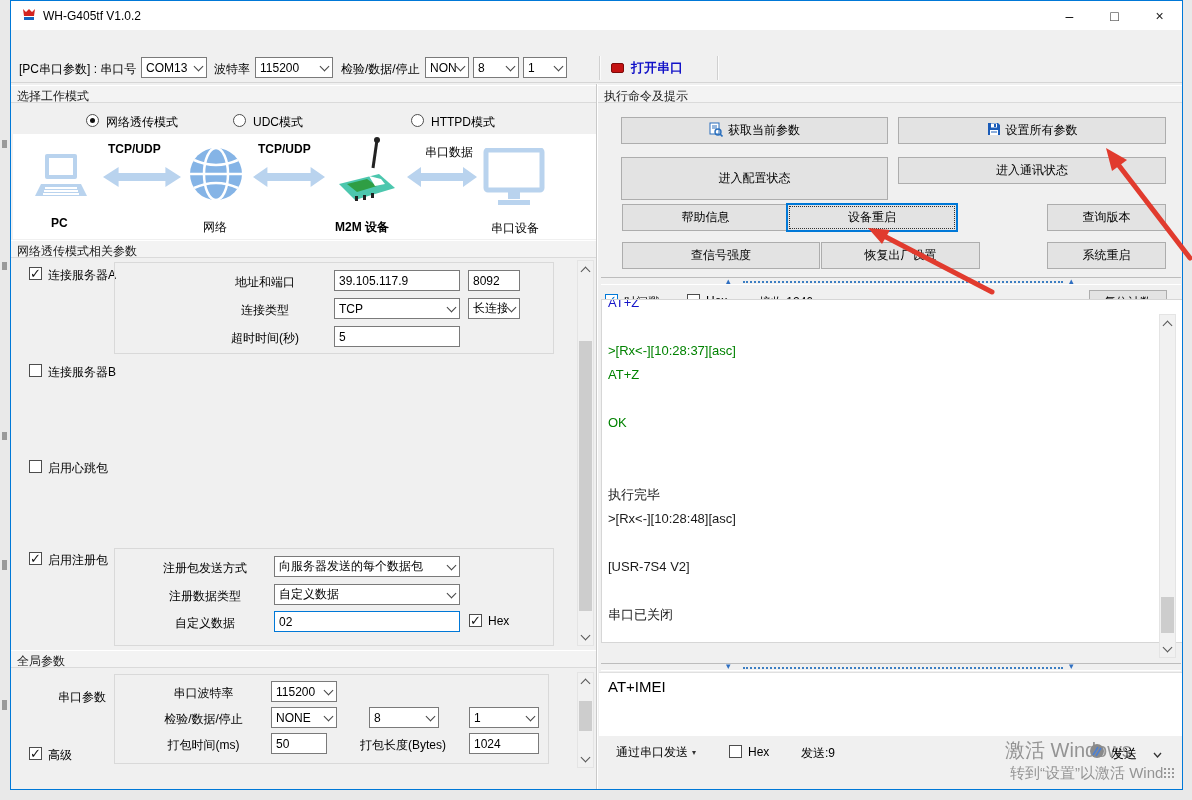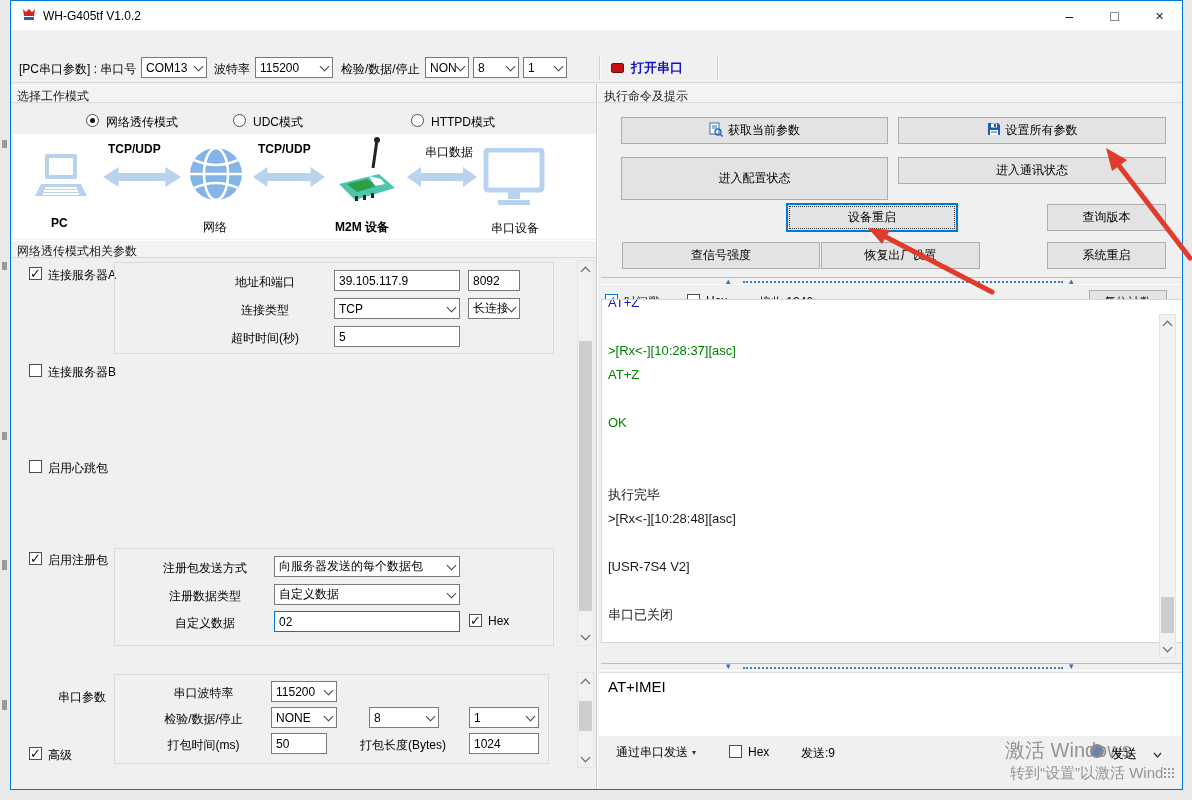--- a/index.html
+++ b/index.html
@@ -271,20 +271,21 @@
   <input class="inp focus-blue" style="left: 263px; top: 610px; width: 186px;" value="02">
   <span class="cb checked" style="left:458px;top:613px"></span>
   <span class="lbl" style="left:477px;top:613px">Hex</span>
 
   <div class="vscroll" style="left:566px;top:259px;height:386px">
     <span class="sb-ar up" style="top:4px"></span>
     <div class="sb-thumb" style="top:80px;height:270px"></div>
     <span class="sb-ar dn" style="bottom:4px"></span>
   </div>
 
+  <div class="grp-hdr" style="left:0;top:649px;width:585px">全局参数</div>
 
   <span class="lbl" style="left:47px;top:688px">串口参数</span>
   <div class="fieldset" style="left:103px;top:673px;width:435px;height:90px"></div>
 
   <span class="lbl r" style="left:130px;top:684px;width:125px">串口波特率</span>
   <div class="sel" style="left:260px;top:680px;width:66px">
     <span class="sel-val">115200</span>
     <span class="chev"></span>
   </div>
   <span class="lbl r" style="left:130px;top:710px;width:125px">检验/数据/停止</span>
@@ -338,20 +339,23 @@
         <line x1="4" y1="10" x2="10" y2="10" stroke="#1b5cb8"></line>
       </svg>
     </span>
     <span>设置所有参数</span>
   </div>
   <div class="btn" style="left:610px;top:156px;width:267px;height:43px">
     <span>进入配置状态</span>
   </div>
   <div class="btn" style="left:887px;top:156px;width:268px;height:27px">
     <span>进入通讯状态</span>
+  </div>
+  <div class="btn" style="left:611px;top:203px;width:167px;height:27px">
+    <span>帮助信息</span>
   </div>
   <div class="btn focused" style="left:775px;top:202px;width:172px;height:29px">
     <span>设备重启</span>
   </div>
   <div class="btn" style="left:1036px;top:203px;width:119px;height:27px">
     <span>查询版本</span>
   </div>
   <div class="btn" style="left:611px;top:241px;width:198px;height:27px">
     <span>查信号强度</span>
   </div>

